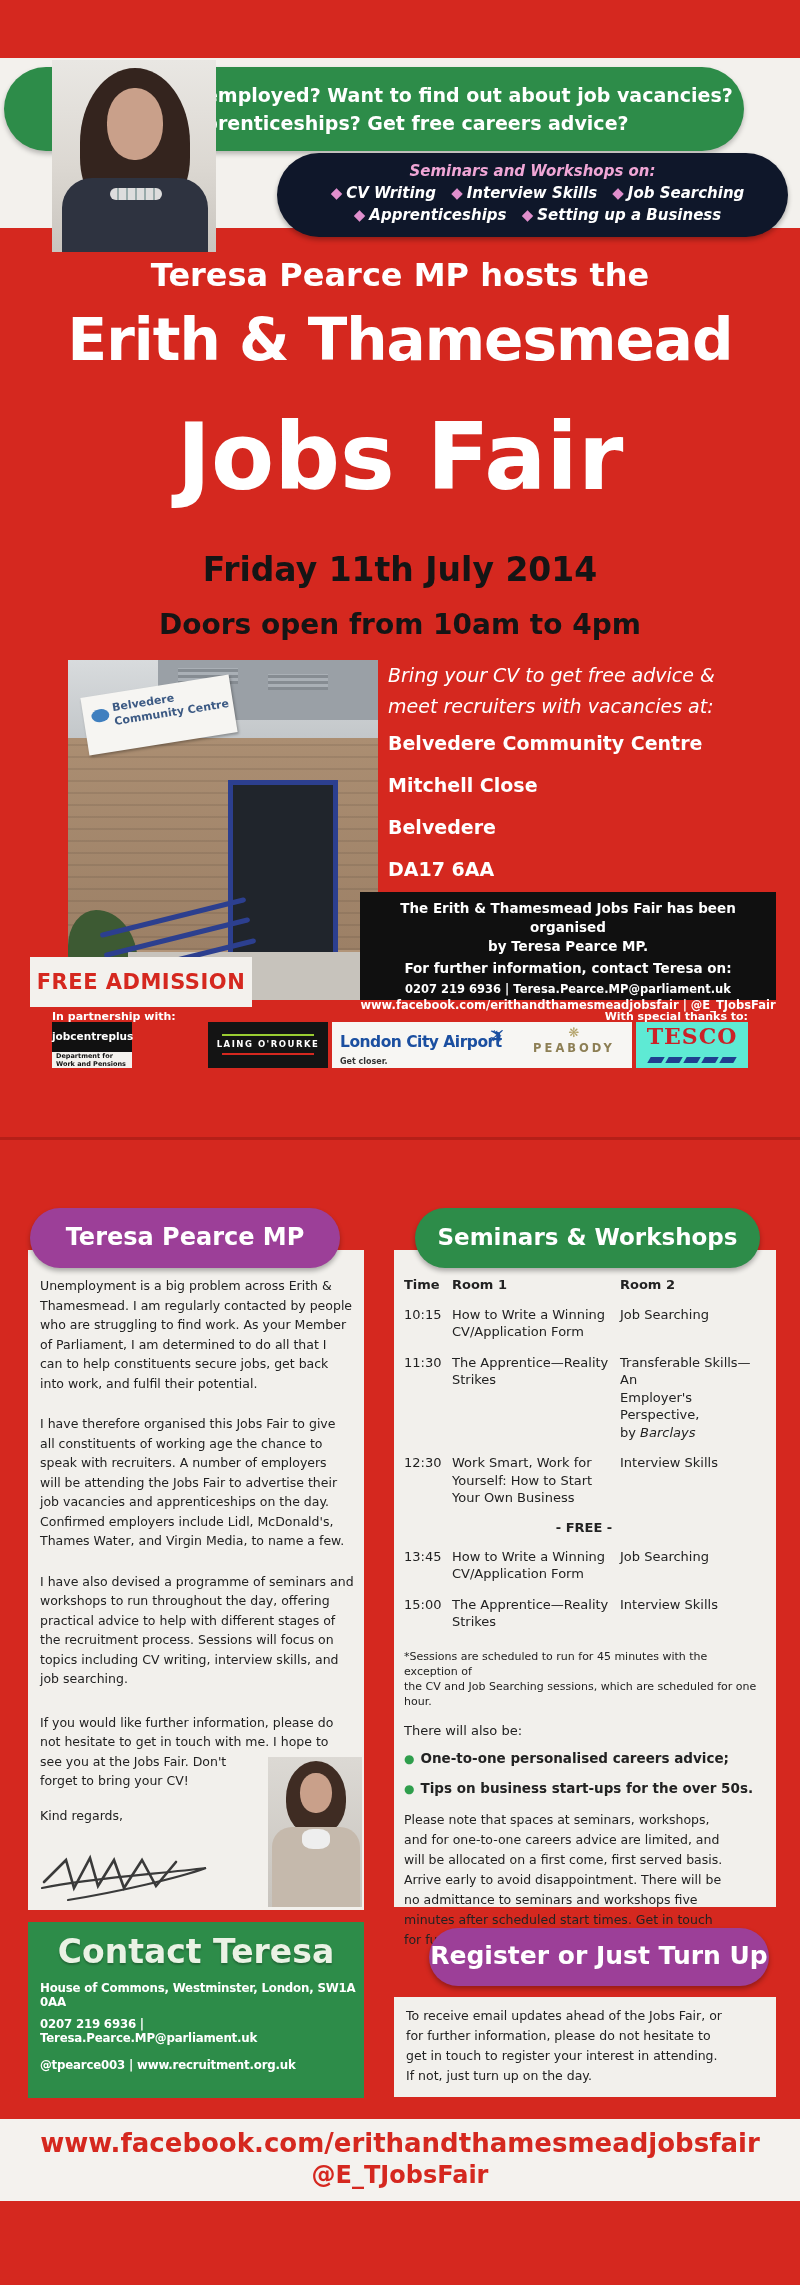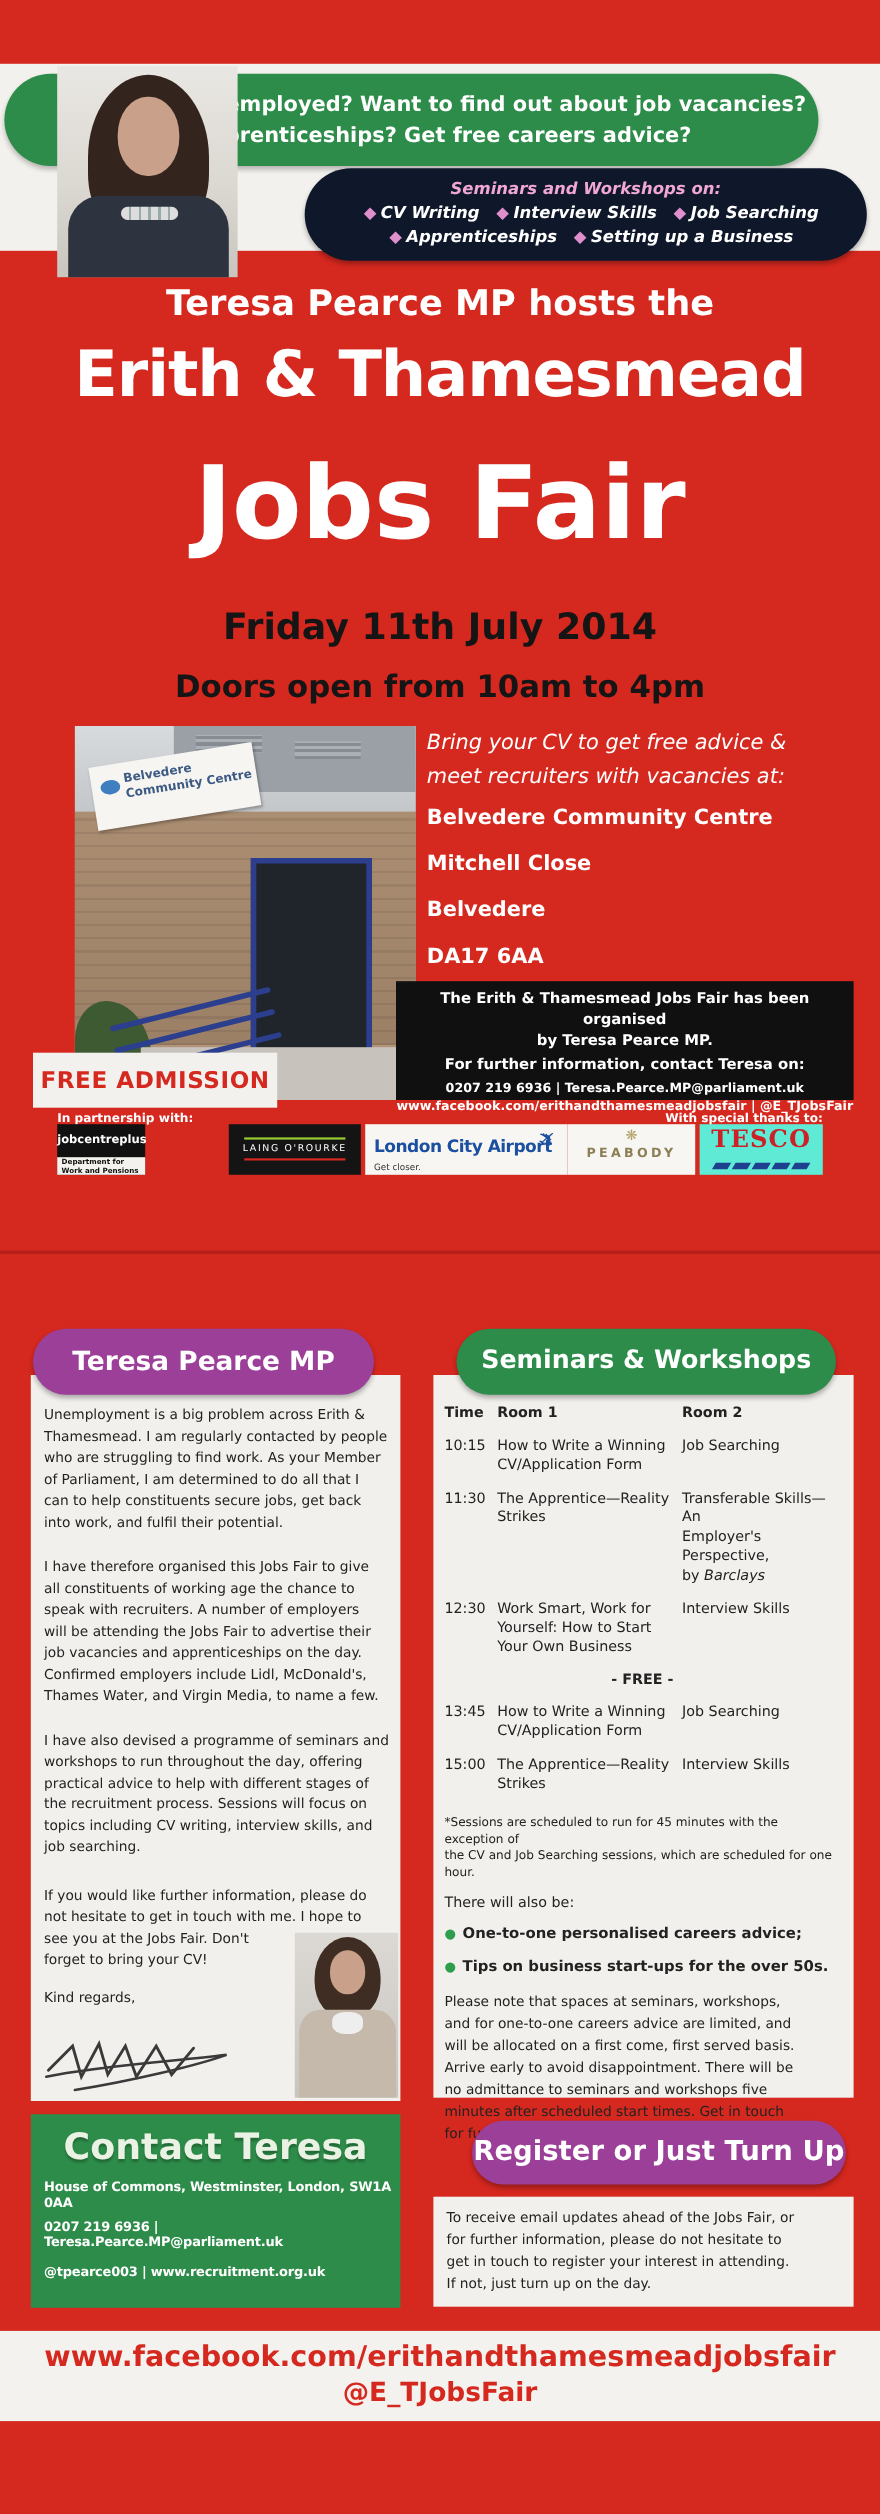--- a/index.html
+++ b/index.html
@@ -61,25 +61,25 @@
 
   
   .pt-label{color:#fff;font-size:11px;font-weight:bold;}
   .logo{position:absolute;top:1022px;height:46px;box-sizing:border-box;}
   .l-jcp{left:52px;width:80px;background:#111;}
   .l-jcp .jcp-t{color:#fff;font-size:10.5px;font-weight:bold;text-align:center;margin-top:8px;}
   .l-jcp .dwp{position:absolute;left:0;bottom:0;width:80px;height:16px;background:#f4f2ee;color:#111;font-size:6.5px;line-height:7.5px;font-weight:bold;padding:1px 0 0 4px;box-sizing:border-box;}
   .l-laing{left:208px;width:120px;background:#141414;}
   .l-laing .bar-g{position:absolute;left:14px;top:12px;width:92px;height:2px;background:#9acd32;}
   .l-laing .bar-r{position:absolute;left:14px;top:31px;width:92px;height:2px;background:#d5281f;}
-  .l-laing .laing-t{color:#fff;font-size:8.5px;font-weight:normal;letter-spacing:1.5px;text-align:center;margin-top:17px;}
+  .l-laing .laing-t{color:#fff;font-size:8.5px;font-weight:bold;letter-spacing:1.5px;text-align:center;margin-top:17px;}
   .l-lca{left:332px;width:184px;background:#f7f6f3;}
   .l-lca .lca-t{position:absolute;left:8px;top:11px;color:#1b4fa0;font-size:15.5px;font-weight:bold;letter-spacing:-.5px;}
   .l-lca .lca-plane{position:absolute;right:10px;top:1px;color:#1b4fa0;font-size:20px;transform:rotate(-40deg);}
-  .l-lca .lca-g{position:absolute;left:8px;bottom:2px;color:#333;font-size:8px;font-weight:normal;}
+  .l-lca .lca-g{position:absolute;left:8px;bottom:2px;color:#333;font-size:8px;font-weight:bold;}
   .l-pb{left:516px;width:116px;background:#f7f6f3;text-align:center;}
   .l-pb .pb-ic{color:#b3a268;font-size:13px;margin-top:3px;}
   .l-pb .pb-t{color:#8d7f55;font-size:11.5px;font-weight:bold;letter-spacing:3px;margin-top:1px;}
   .l-tesco{left:636px;width:112px;background:#5eead4;text-align:center;}
   .l-tesco .ts-t{color:#cc2127;font-size:22px;font-weight:bold;font-family:"DejaVu Serif","Liberation Serif",serif;letter-spacing:1px;margin-top:2px;line-height:24px;}
   .ts-dash{display:inline-block;width:14px;height:6px;background:#1f3f8f;transform:skewX(-30deg);margin:0 2px;}
 
   .fold{left:0;top:1137px;width:800px;height:3px;background:rgba(70,0,0,.22);}
 
   

